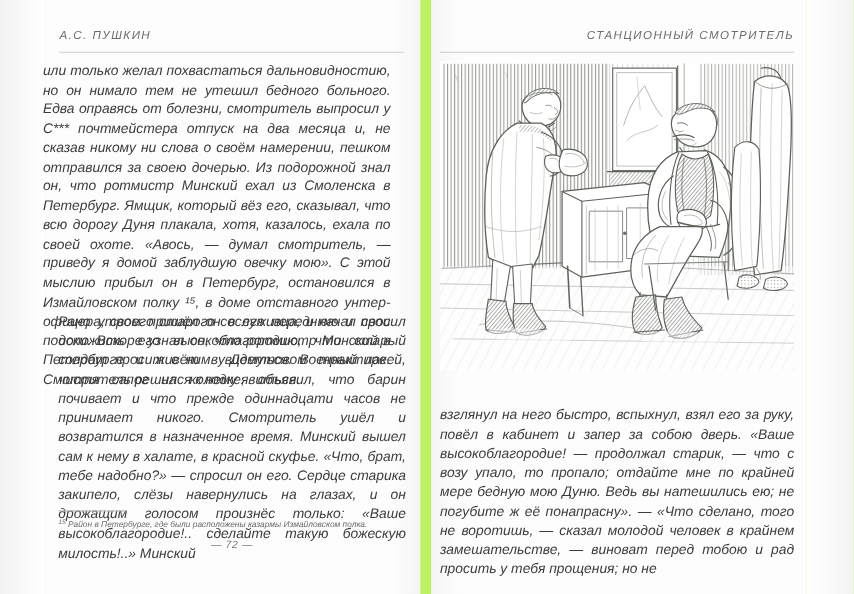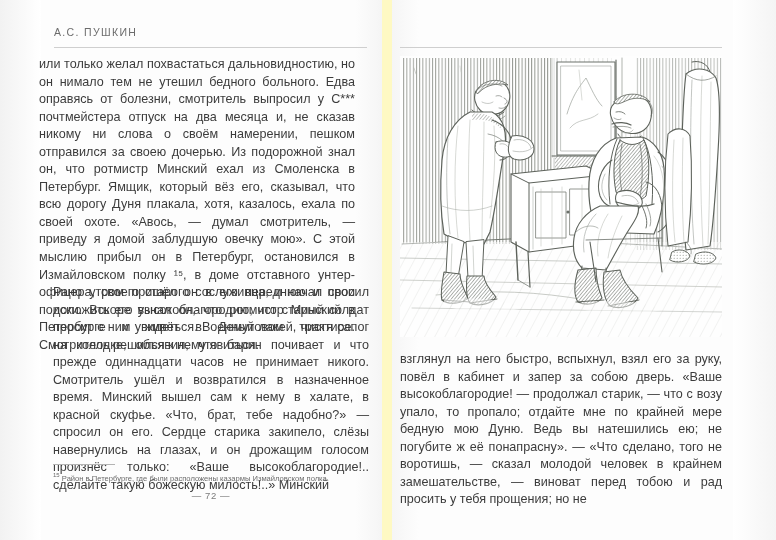--- a/index.html
+++ b/index.html
@@ -4,23 +4,24 @@
 <style>
   html, body {
     margin: 0;
     padding: 0;
     background: #ffffff;
   }
   #page {
     position: relative;
     width: 776px;
     height: 540px;
-    background: #fef9c3;
+    background: #bef264;
     overflow: hidden;
     font-family: "Liberation Sans", sans-serif;
+    font-style: italic;
   }
 
   
   .page-half {
     position: absolute;
     top: 0;
     height: 540px;
     background: #fdfdfd;
   }
   .page-left  { left: 41px;  width: 341px; }
@@ -78,21 +79,21 @@
     line-height: 17.55px;
     color: #3c3c3c;
     text-align: justify;
     text-justify: inter-word;
     -webkit-hyphens: none;
     hyphens: none;
     white-space: pre-line;
   }
   .bodytext.col-left  { left: 39px;  top: 56px;  width: 316px; }
   .bodytext.col-left2 { left: 53px;  top: 284px; width: 316px; }
-  .bodytext.col-right { left: 400px; top: 351px; width: 322px; }
+  .bodytext.col-right { left: 400px; top: 369px; width: 322px; }
 
   
   .footnote-rule {
     position: absolute;
     left: 53px;
     top: 464px;
     width: 62px;
     height: 1px;
     background: #b4b4b4;
   }
@@ -155,20 +156,21 @@
   <div class="bodytext col-left2">    Рано утром пришёл он в его переднюю и просил доложить его высокоблагородию, что старый солдат просит с ним увидеться. Военный лакей, чистя сапог на колодке, объявил, что барин почивает и что прежде одиннадцати часов не принимает никого. Смотритель ушёл и возвратился в назначенное время. Минский вышел сам к нему в халате, в красной скуфье. «Что, брат, тебе надобно?» — спросил он его. Сердце старика закипело, слёзы навернулись на глазах, и он дрожащим голосом произнёс только: «Ваше высокоблагородие!.. сделайте такую божескую милость!..» Минский</div>
 
   <div class="footnote-rule"></div>
   <div class="footnote">
     <sup>15</sup>
     <span>Район в Петербурге, где были расположены казармы Измайловском полка.</span>
   </div>
 
   <div class="folio folio-left">— 72 —</div>
 
+  <div class="runhead runhead-right">СТАНЦИОННЫЙ СМОТРИТЕЛЬ</div>
   <div class="runrule runrule-right"></div>
 
   <div class="illus">
     <svg width="322" height="281" viewBox="0 0 322 281" xmlns="http://www.w3.org/2000/svg">
       <defs>
 
         <pattern id="wallHatch" width="3.2" height="10" patternUnits="userSpaceOnUse">
           <rect width="3.2" height="10" fill="#ffffff"></rect>
           <line x1="0.5" y1="0" x2="0.5" y2="10" stroke="#7c8079" stroke-width="0.9"></line>
         </pattern>

